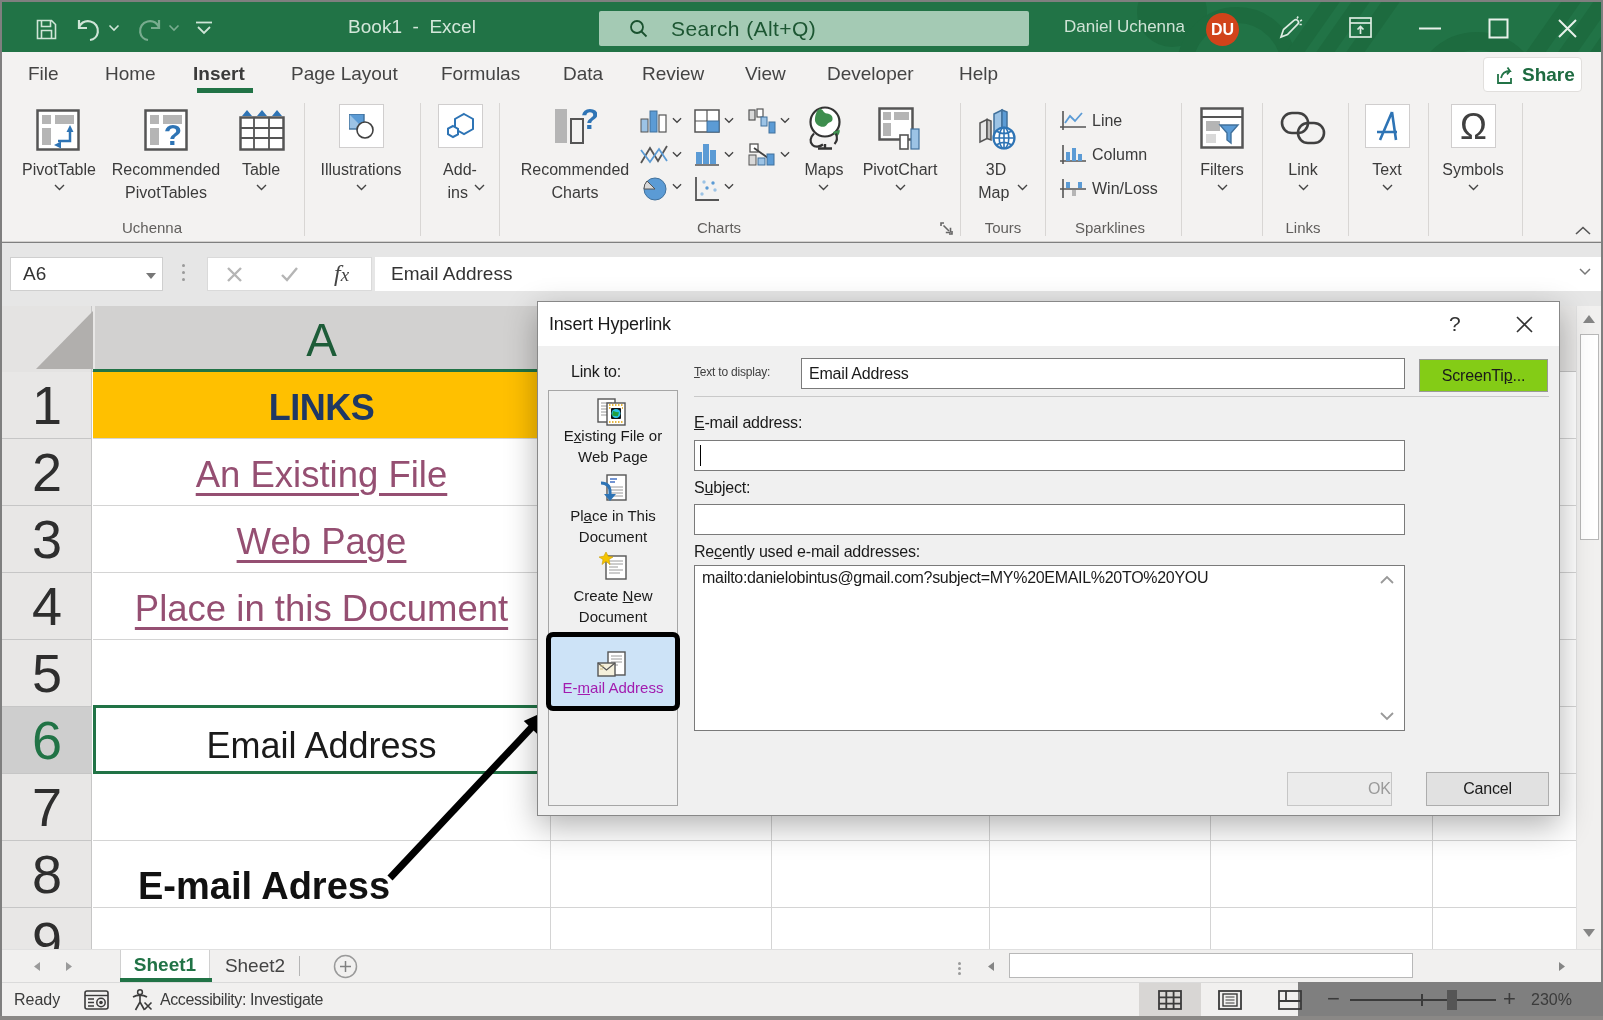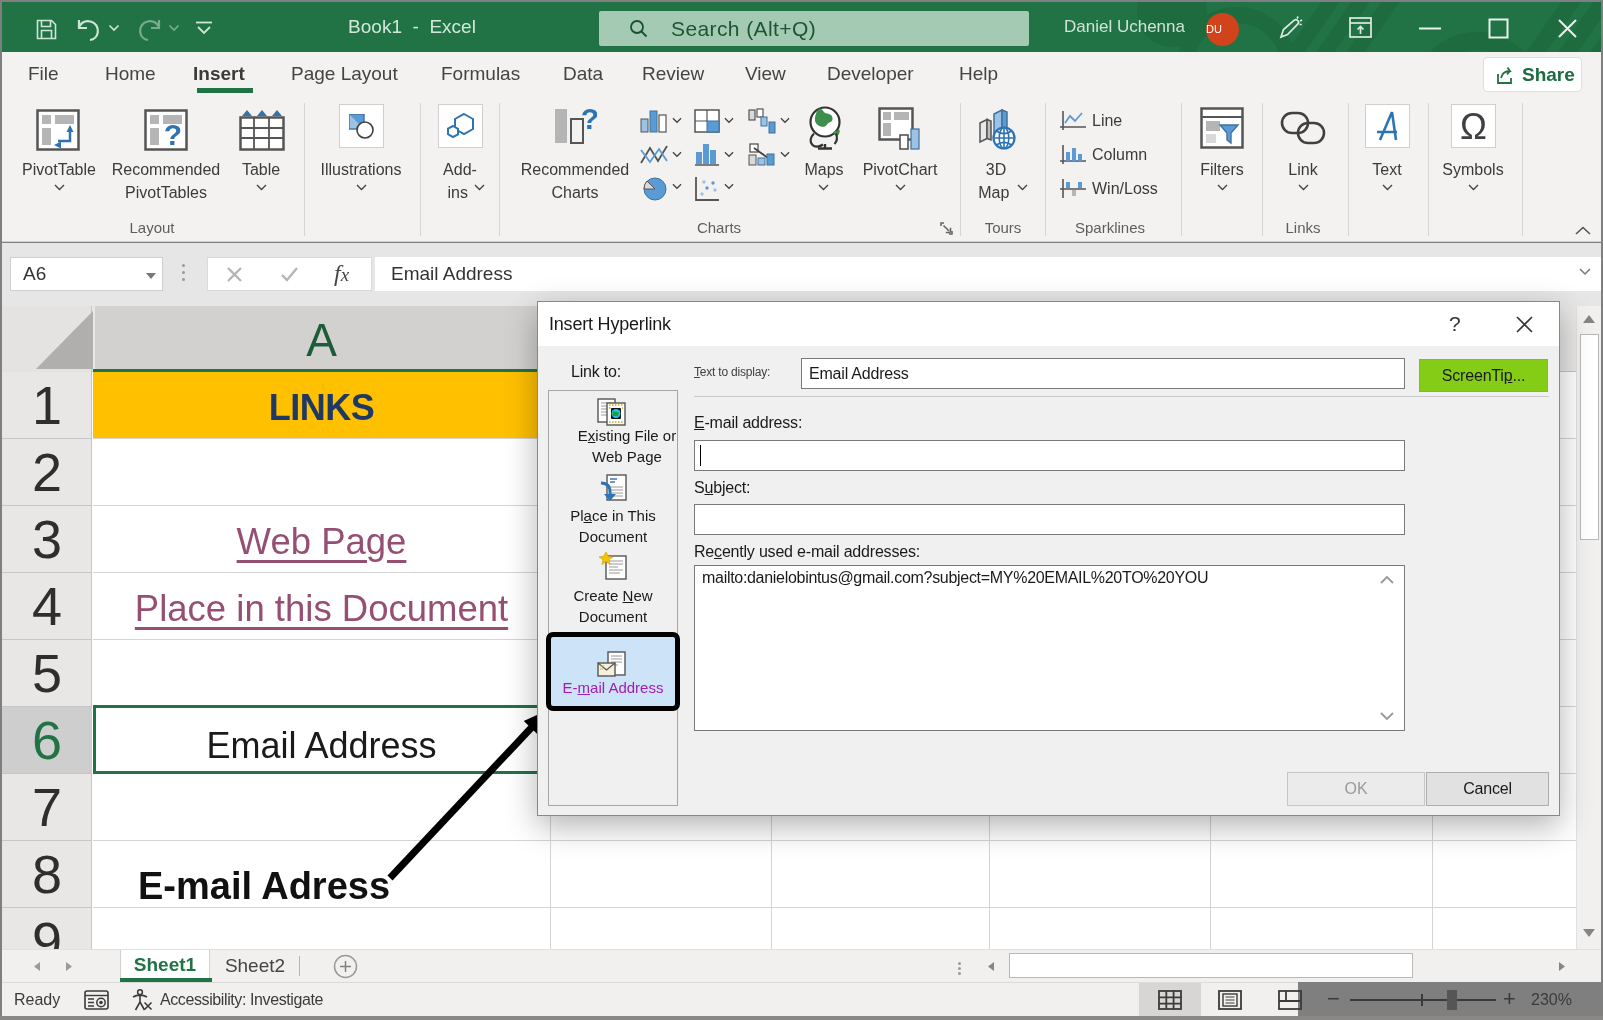--- a/index.html
+++ b/index.html
@@ -54,21 +54,21 @@
   
   <div class="a" style="left:597px;top:9px;width:430px;height:35px;background:#a4cab4;border-radius:2px">
     <svg class="a" style="left:30px;top:8px" width="19" height="19" viewBox="0 0 19 19">
         <circle cx="8" cy="8" r="6" fill="none" stroke="#19512e" stroke-width="1.8"></circle>
         <path d="M12.5 12.5l5 5" stroke="#19512e" stroke-width="1.8"></path>
       </svg>
     <div class="a" style="left:72px;top:0;height:35px;line-height:35px;color:#1c5632;font-size:21px;letter-spacing:.4px">Search (Alt+Q)</div>
   </div>
   
   <div class="a" style="left:1062px;top:0;height:50px;line-height:50px;color:#cfe3d6;font-size:17px">Daniel Uchenna</div>
-  <div class="a" style="left:1204px;top:11px;width:33px;height:33px;border-radius:50%;background:#d1431a;color:#fff;font-size:11px;font-weight:normal;line-height:33px">DU</div>
+  <div class="a" style="left:1204px;top:11px;width:33px;height:33px;border-radius:50%;background:#d1431a;color:#fff;font-size:16px;font-weight:bold;text-align:center;line-height:33px">DU</div>
   
   <svg class="a" style="left:1276px;top:14px" width="26" height="24" viewBox="0 0 26 24">
       <path d="M3 21l2.5-7.5L16 4.5c1-1 2.7-1 3.7 0s1 2.7 0 3.7L9.5 18.5 3 21z" fill="none" stroke="#dcebe1" stroke-width="1.7"></path>
       <path d="M19 2.5l1.2-2M22 5l2-1M21.5 8.5h2.3" stroke="#dcebe1" stroke-width="1.5"></path>
     </svg>
   
   <svg class="a" style="left:1347px;top:15px" width="23" height="21" viewBox="0 0 23 21">
       <rect x="1" y="1" width="21" height="19" fill="none" stroke="#dcebe1" stroke-width="1.7"></rect>
       <path d="M1 6h21" stroke="#dcebe1" stroke-width="1.7"></path>
       <path d="M11.5 17v-7M8.5 12.5l3-3 3 3" fill="none" stroke="#dcebe1" stroke-width="1.7"></path>
@@ -131,21 +131,21 @@
   <div class="rlabel" style="left:94px;width:140px">Recommended<br>PivotTables</div>
   <svg class="a" style="left:237px;top:14px" width="46" height="42" viewBox="0 0 46 42">
       <rect x="1.5" y="8.5" width="43" height="32" fill="#fff" stroke="#555" stroke-width="2.5"></rect>
       <path d="M1.5 19h43M1.5 29h43M15 8.5V40M30 8.5V40" stroke="#555" stroke-width="1.8"></path>
       <path d="M4 1l5 6h-10zM19 1l5 6h-10zM34 1l5 6h-10z" fill="#2e74b5" transform="translate(4,0)"></path>
     </svg>
   <div class="rlabel" style="left:209px;width:100px">Table</div>
   <svg class="chev" style="left:254px;top:89px" width="11" height="7" viewBox="0 0 11 7">
       <path d="M1 1l4.5 4.5L10 1" fill="none" stroke="#444" stroke-width="1.4"></path>
     </svg>
-  <div class="glabel" style="left:100px;width:100px">Layout</div>
+  <div class="glabel" style="left:100px;width:100px">Uchenna</div>
   <div class="sep" style="left:302px"></div>
 
   <div class="a" style="left:337px;top:9px;width:45px;height:44px;background:#fff;border:1px solid #d0cece"></div>
   <svg class="a" style="left:347px;top:19px" width="26" height="25" viewBox="0 0 26 25">
       <rect x="0" y="0" width="15" height="15" fill="#9cc3e5"></rect>
       <path d="M0 0h15v15" fill="#5b9bd5"></path>
       <rect x="0" y="0" width="15" height="15" fill="none" stroke="#41719c" stroke-width="1.4"></rect>
       <circle cx="16" cy="16" r="8" fill="#fff" stroke="#404040" stroke-width="1.6"></circle>
     </svg>
   <div class="rlabel" style="left:309px;width:100px">Illustrations</div>
@@ -421,20 +421,21 @@
 
   <div class="a" style="left:548px;top:0;width:1px;height:643px;background:#d4d4d4"></div>
   <div class="a" style="left:769px;top:66px;width:1px;height:577px;background:#d4d4d4"></div>
   <div class="a" style="left:987px;top:66px;width:1px;height:577px;background:#d4d4d4"></div>
   <div class="a" style="left:1208px;top:66px;width:1px;height:577px;background:#d4d4d4"></div>
   <div class="a" style="left:1430px;top:66px;width:1px;height:577px;background:#d4d4d4"></div>
   <div class="a" style="left:1574px;top:0;width:1px;height:643px;background:#c6c6c6"></div>
 
   <div class="a" style="left:91px;top:66px;width:457px;height:66px;background:#ffc000;color:#1f3864;font-weight:bold;font-size:36px;letter-spacing:-.5px;text-align:center;line-height:72px">LINKS</div>
 
+  <div class="a" style="left:91px;top:133px;width:457px;height:67px;color:#954f72;font-size:36.5px;text-align:center;line-height:72px"><span style="text-decoration:underline;text-underline-offset:6px">An Existing File</span></div>
   <div class="a" style="left:91px;top:200px;width:457px;height:67px;color:#954f72;font-size:36.5px;text-align:center;line-height:72px"><span style="text-decoration:underline;text-underline-offset:6px">Web Page</span></div>
   <div class="a" style="left:91px;top:267px;width:457px;height:67px;color:#954f72;font-size:36.5px;text-align:center;line-height:72px"><span style="text-decoration:underline;text-underline-offset:6px">Place in this Document</span></div>
 
   <div class="a" style="left:91px;top:399px;width:457px;height:69px;border:3px solid #217346;background:#fff"></div>
   <div class="a" style="left:91px;top:401px;width:457px;height:67px;color:#1a1a1a;font-size:36px;text-align:center;line-height:77px">Email Address</div>
 
   <div class="a" style="left:136px;top:559px;font-size:38px;font-weight:bold;color:#111">E-mail Adress</div>
 
   <svg class="a" style="left:380px;top:400px" width="170" height="180" viewBox="0 0 170 180">
       <path d="M8 172L150 21" stroke="#000" stroke-width="7"></path>
@@ -469,21 +470,21 @@
 
   <svg class="a" style="left:58px;top:95px" width="34" height="30" viewBox="0 0 34 30">
       <rect x="2" y="2" width="17" height="23" fill="#fff" stroke="#555" stroke-width="1.4"></rect>
       <path d="M5 6h11M5 9h11M5 12h11M5 15h11M5 18h11" stroke="#9a9a9a" stroke-width="1"></path>
       <rect x="11" y="6" width="18" height="22" fill="#fff" stroke="#555" stroke-width="1.4"></rect>
       <path d="M13 8h14M13 11h3M26 11h1M13 25h14" stroke="#e0a000" stroke-width="1.3" stroke-dasharray="1.5 1.5"></path>
       <rect x="15" y="11" width="10" height="11" rx="1" fill="#111"></rect>
       <circle cx="20" cy="16.5" r="4.5" fill="#27c1e8"></circle>
       <path d="M17 14c2 0 4 2 6 1l-1 4c-2 1-4-1-6 0z" fill="#1f9e3e"></path>
     </svg>
-  <div class="a" style="left:25px;top:123px;width:128px;text-align:center;font-size:15px;color:#1a1a1a;line-height:21px">E<span style="text-decoration:underline">x</span>isting File or<br>Web Page</div>
+  <div class="a" style="left:11px;top:123px;width:128px;text-align:center;font-size:15px;color:#1a1a1a;line-height:21px">E<span style="text-decoration:underline">x</span>isting File or<br>Web Page</div>
 
   <svg class="a" style="left:60px;top:171px" width="30" height="30" viewBox="0 0 30 30">
       <rect x="9" y="2" width="19" height="25" fill="#fff" stroke="#555" stroke-width="1.4"></rect>
       <path d="M12 6h7M12 9h5" stroke="#4472c4" stroke-width="1.6"></path>
       <path d="M12 14h13M12 17h13M12 20h13M12 23h13" stroke="#9a9a9a" stroke-width="1"></path>
       <path d="M3 10c6 0 9 3 9 9v4" fill="none" stroke="#2e74b5" stroke-width="3"></path>
       <path d="M12 28l-6-7h12z" fill="#2e74b5"></path>
     </svg>
   <div class="a" style="left:11px;top:203px;width:128px;text-align:center;font-size:15px;color:#1a1a1a;line-height:21px">Pl<span style="text-decoration:underline">a</span>ce in This<br>Document</div>
 
@@ -523,21 +524,21 @@
   <div class="a" style="left:156px;top:263px;width:711px;height:166px;background:#fff;border:1px solid #7a7a7a">
     <div class="a" style="left:7px;top:3px;font-size:16px;letter-spacing:-.3px;color:#1a1a1a">mailto:danielobintus@gmail.com?subject=MY%20EMAIL%20TO%20YOU</div>
     <svg class="a" style="left:684px;top:8px" width="16" height="11" viewBox="0 0 16 11">
         <path d="M2 9l6-6 6 6" fill="none" stroke="#999" stroke-width="1.8"></path>
       </svg>
     <svg class="a" style="left:684px;top:145px" width="16" height="11" viewBox="0 0 16 11">
         <path d="M2 2l6 6 6-6" fill="none" stroke="#999" stroke-width="1.8"></path>
       </svg>
   </div>
 
-  <div class="a" style="left:749px;top:470px;width:138px;height:34px;background:#ebebeb;border:1px solid #c6c6c6;text-align:center;line-height:32px;font-size:16px;color:#9a9a9a">OK</div>
+  <div class="a" style="left:749px;top:470px;width:105px;height:34px;background:#ebebeb;border:1px solid #c6c6c6;text-align:right;line-height:32px;font-size:16px;color:#9a9a9a">OK</div>
   <div class="a" style="left:888px;top:470px;width:123px;height:34px;background:#e1e1e1;border:1px solid #adadad;text-align:center;line-height:32px;font-size:16px;letter-spacing:-.2px;color:#1a1a1a">Cancel</div>
 </div>
 
 <div class="a" id="tabbar" style="left:2px;top:949px;width:1599px;height:33px;background:#f1f0ef;border-top:1px solid #e0e0e0">
   <svg class="a" style="left:30px;top:11px" width="9" height="11" viewBox="0 0 9 11">
       <path d="M8 1L2 5.5L8 10z" fill="#9a9a9a"></path>
     </svg>
   <svg class="a" style="left:63px;top:11px" width="9" height="11" viewBox="0 0 9 11">
       <path d="M1 1l6 4.5L1 10z" fill="#9a9a9a"></path>
     </svg>

